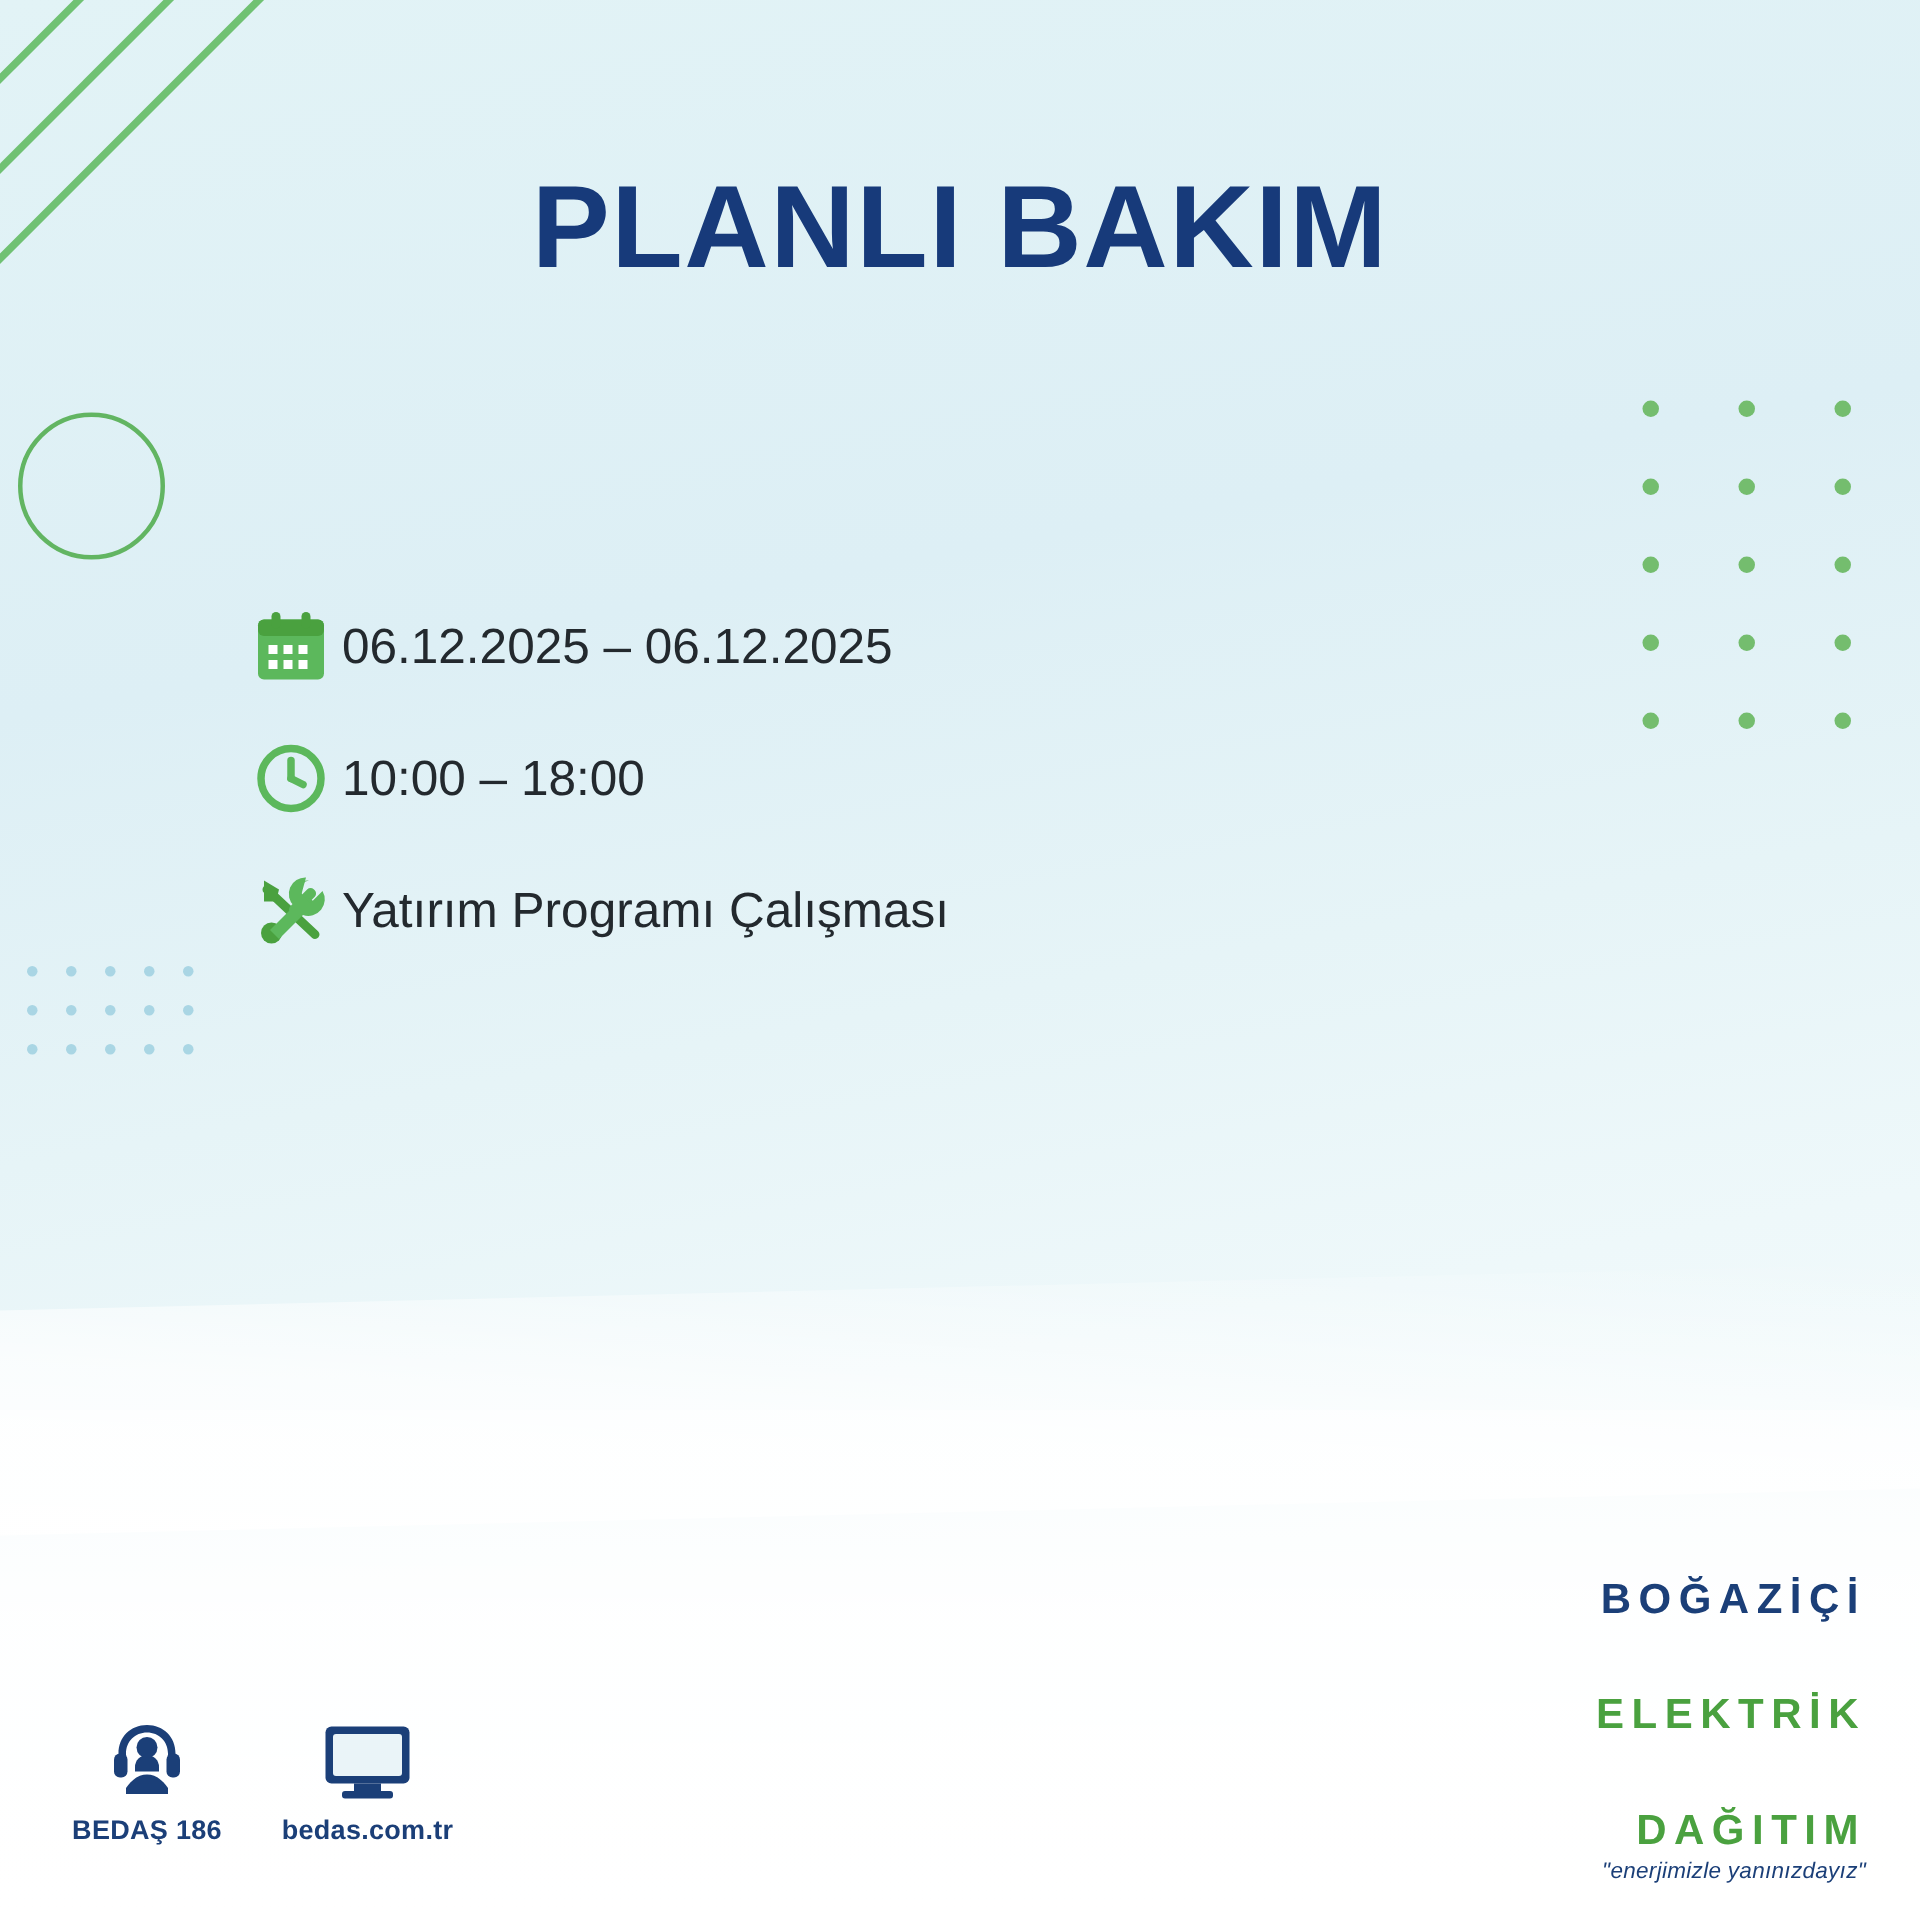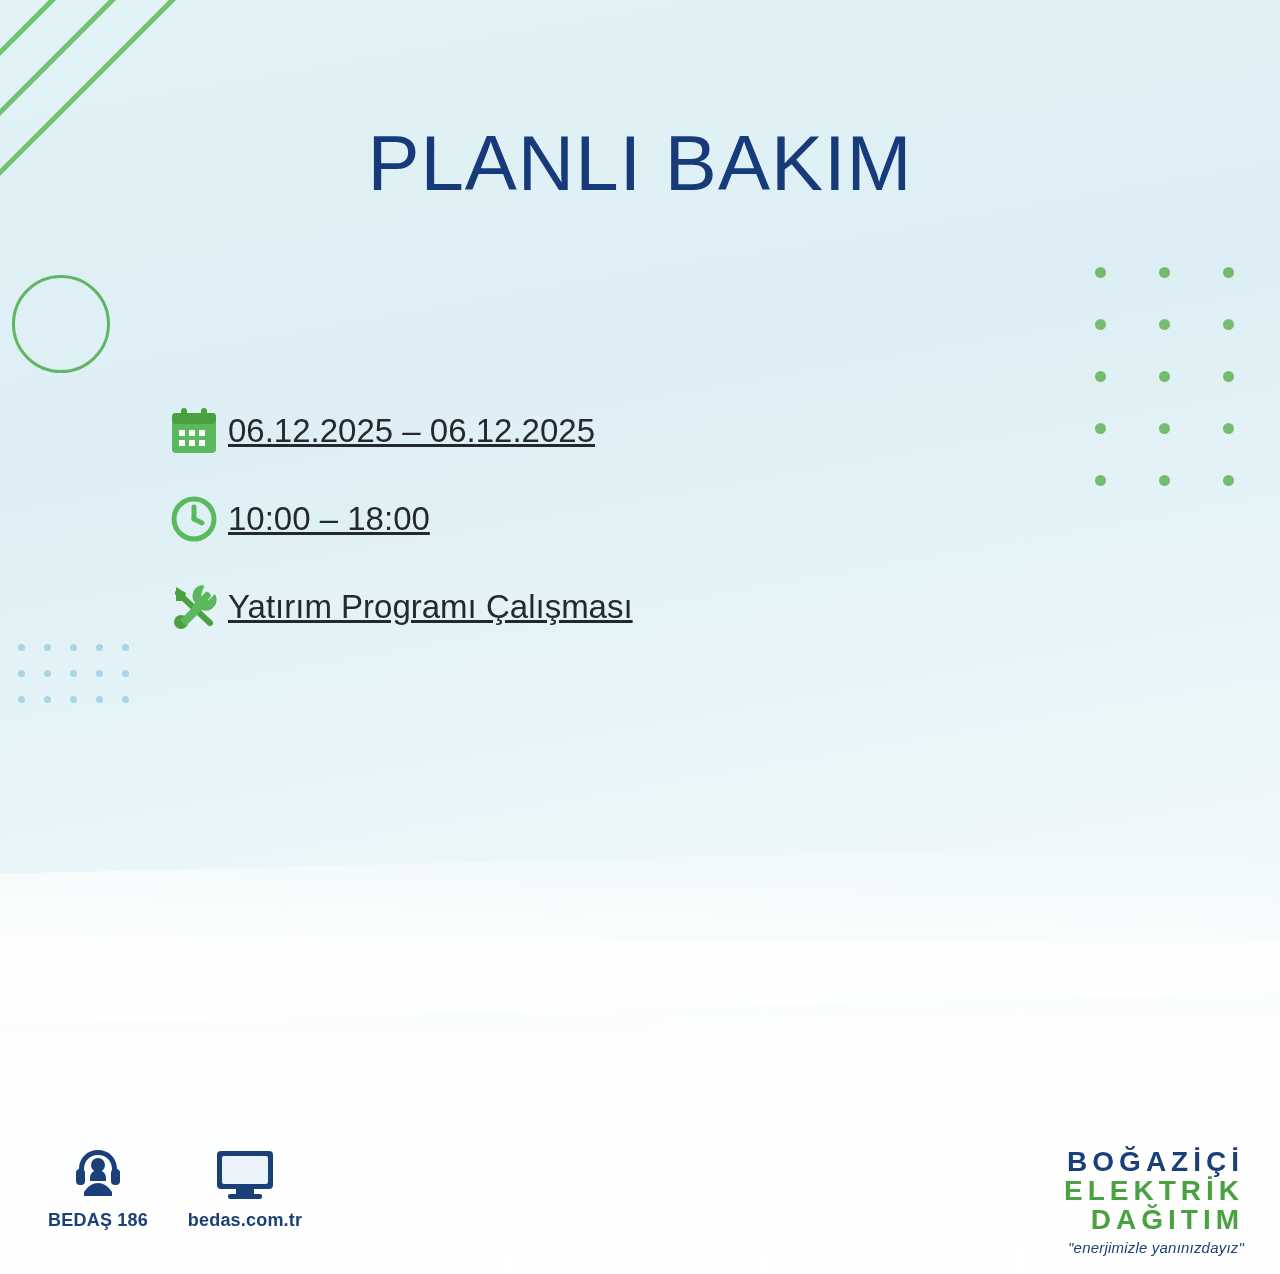--- a/index.html
+++ b/index.html
@@ -113,25 +113,25 @@
   
   .title-wrap {
     position: absolute;
     left: 0;
     top: 112px;
     width: 1280px;
     text-align: center;
   }
   .title-main {
     font-size: 78px;
-    font-weight: 400;
+    font-weight: 700;
     letter-spacing: 1px;
     color: #173a7a;
     line-height: 1;
-    margin: 12px;
+    margin: 0;
   }
   .title-sub {
     font-size: 59px;
     font-weight: 700;
     color: #1d4b8f;
     line-height: 1;
     margin: 18px 0 0 0;
     letter-spacing: .5px;
   }
 
@@ -154,21 +154,20 @@
     display: flex;
     align-items: center;
     justify-content: flex-start;
   }
   .row .txt {
     font-size: 33px;
     color: #23292e;
     line-height: 1.28;
     padding-top: 8px;
     font-weight: 400;
-    text-decoration: underline;
   }
   .row.addr .txt { padding-top: 4px; }
   .row.addr { margin-bottom: 0; }
 
   
   .footer {
     position: absolute;
     left: 0;
     bottom: 18px;
     width: 1028px;
@@ -200,20 +199,21 @@
     position: absolute;
     right: 36px;
     bottom: 18px;
     text-align: right;
     line-height: 1.04;
   }
   .brand .b1, .brand .b2, .brand .b3 {
     font-size: 28px;
     font-weight: 700;
     letter-spacing: 5px;
+    margin-top: 48px;
   }
   .brand .b1 { color: #1b3f78; }
   .brand .b2 { color: #4aa13f; }
   .brand .b3 { color: #4aa13f; }
   .brand .slogan {
     margin-top: 6px;
     font-size: 15px;
     font-style: italic;
     color: #1b3f78;
     letter-spacing: .2px;

